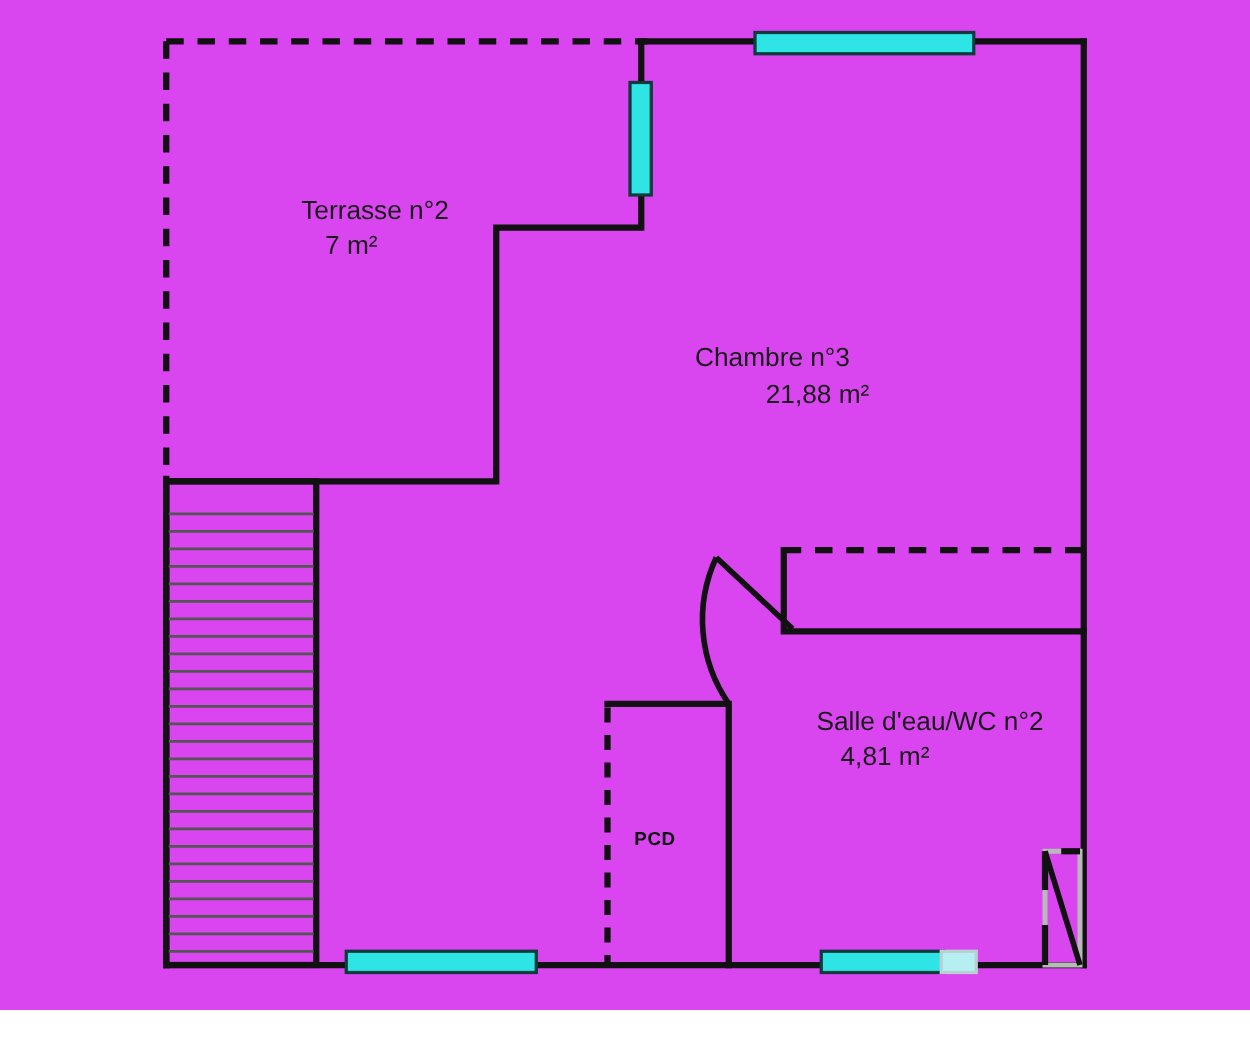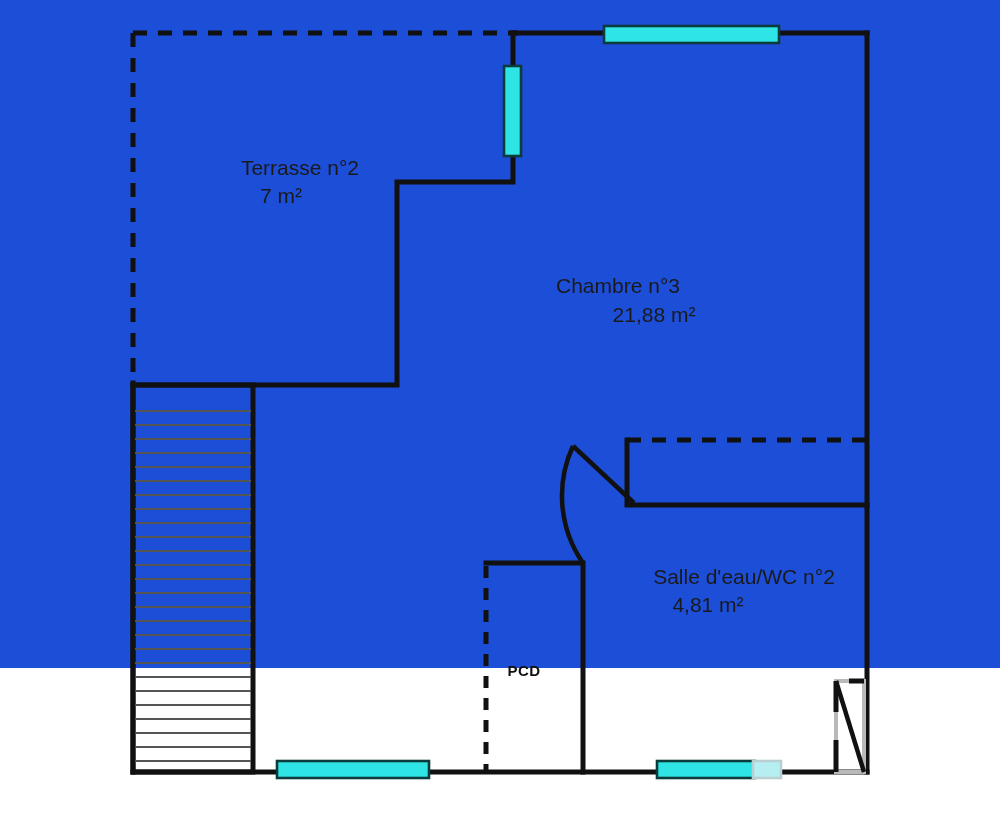--- a/index.html
+++ b/index.html
@@ -9,22 +9,22 @@
   }
   body {
     width: 1000px;
     height: 836px;
     font-family: "Liberation Sans", sans-serif;
     overflow: hidden;
   }
   #floorplan-root {
     position: relative;
     width: 1000px;
-    height: 668px;
-    background: #1d4ed8;
+    height: 808px;
+    background: #d946ef;
   }
   svg#plan-svg {
     display: block;
     width: 1000px;
     height: 836px;
   }
   .wall-solid {
     fill: none;
     stroke: #111111;
     stroke-width: 5;

